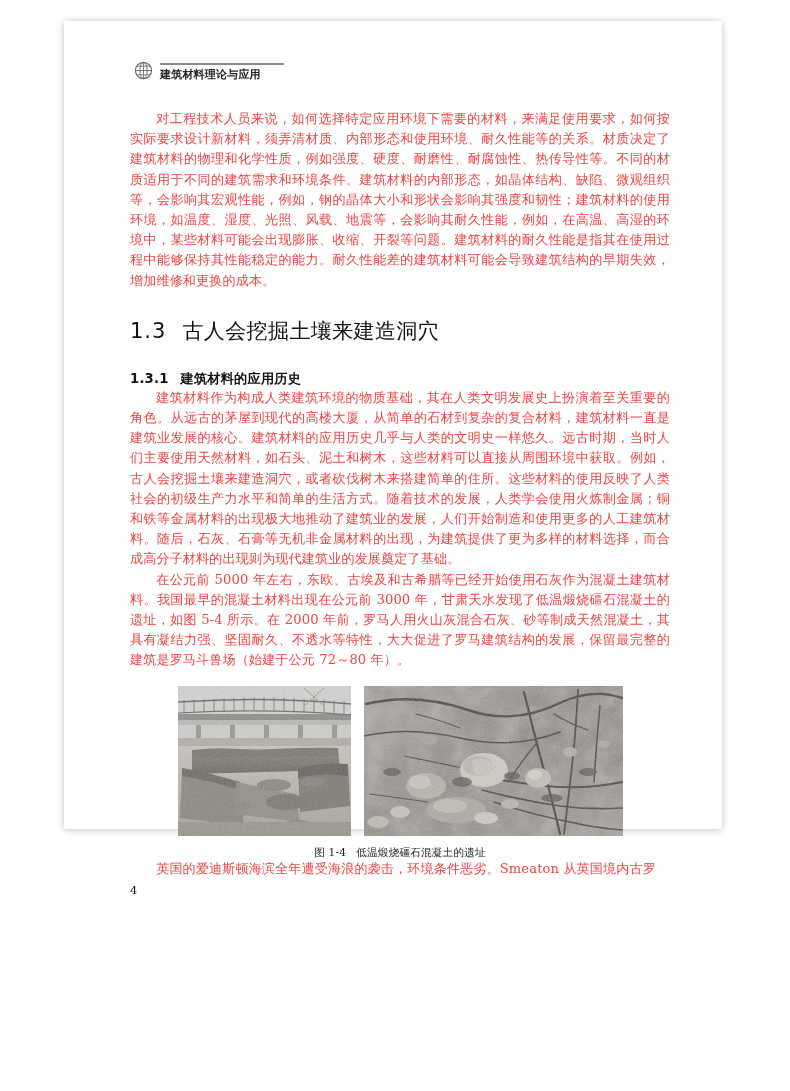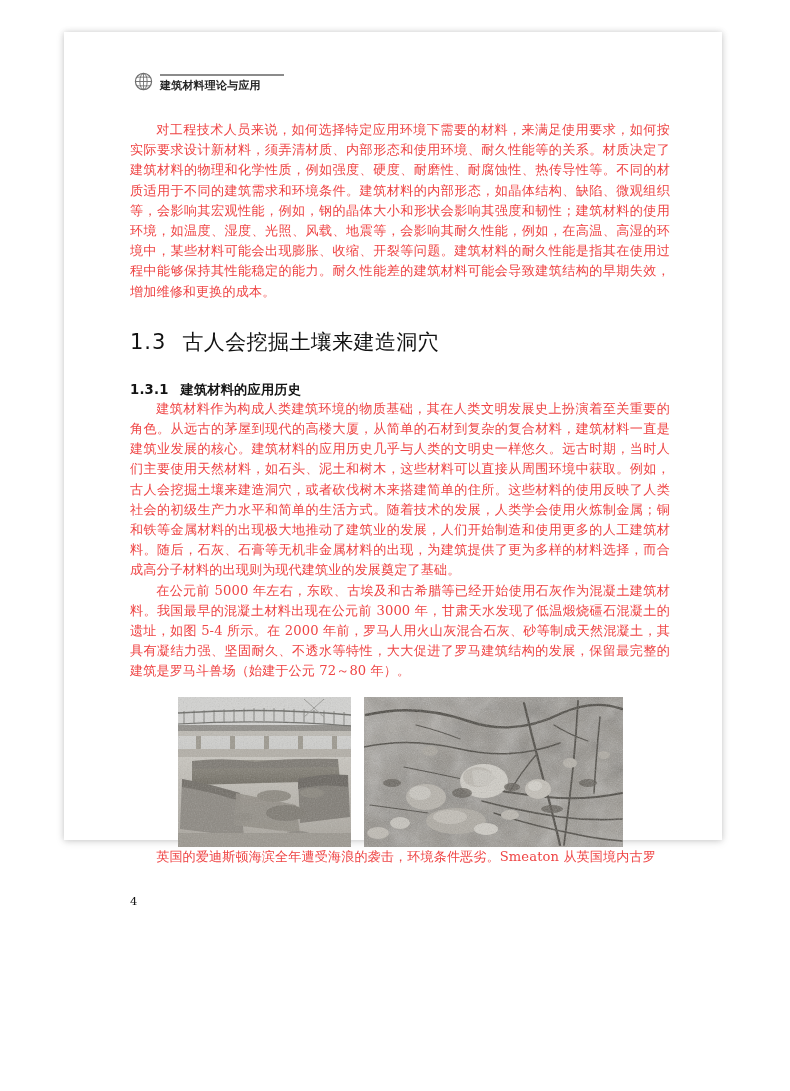--- a/index.html
+++ b/index.html
@@ -12,21 +12,21 @@
     height: 1091px;
     position: relative;
     font-family: "DejaVu Serif", "Liberation Serif", serif;
     overflow: hidden;
   }
 
   
   .page-sheet {
     position: absolute;
     left: 64px;
-    top: 32px;
+    top: 21px;
     width: 658px;
     height: 808px;
     background: #ffffff;
     box-shadow: 0 0 6px rgba(0,0,0,0.16), 0 2px 9px rgba(0,0,0,0.10);
   }
 
   .page-inner {
     position: absolute;
     left: 0; top: 0; right: 0; bottom: 0;
     padding: 0;
@@ -351,20 +351,23 @@
               <ellipse cx="148" cy="90" rx="8" ry="4"></ellipse>
               <ellipse cx="28" cy="86" rx="9" ry="4"></ellipse>
               <ellipse cx="188" cy="112" rx="11" ry="4"></ellipse>
               <ellipse cx="224" cy="86" rx="9" ry="4"></ellipse>
             </g>
             <rect x="0" y="0" width="259" height="150" filter="url(#grainR)" fill="#7d7a73"></rect>
           </svg>
 
         </div>
 
+        <div class="figure-caption">
+          <span class="fig-label">图 1-4</span><span>低温煅烧礓石混凝土的遗址</span>
+        </div>
       </div>
 
       <p class="body-text para-gap">英国的爱迪斯顿海滨全年遭受海浪的袭击，环境条件恶劣。Smeaton 从英国境内古罗</p>
 
     </div>
 
     <div class="page-number">4</div>
 
   </div>
 </div>

